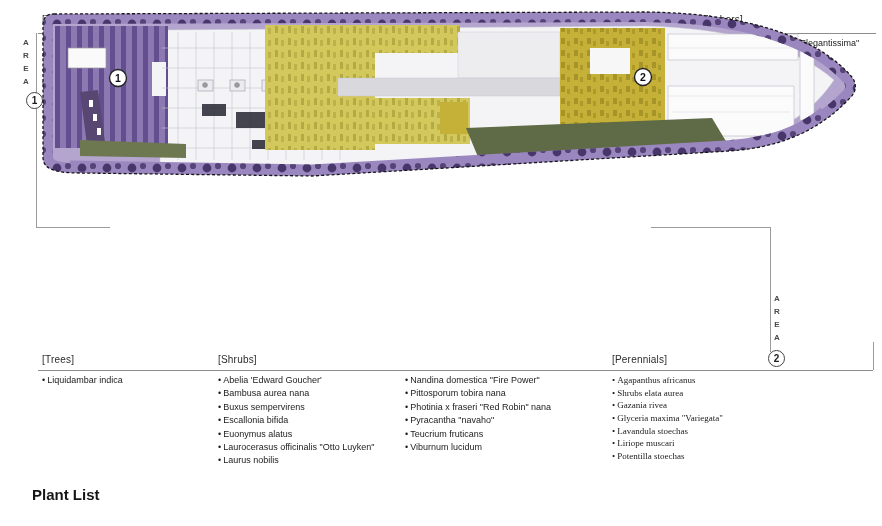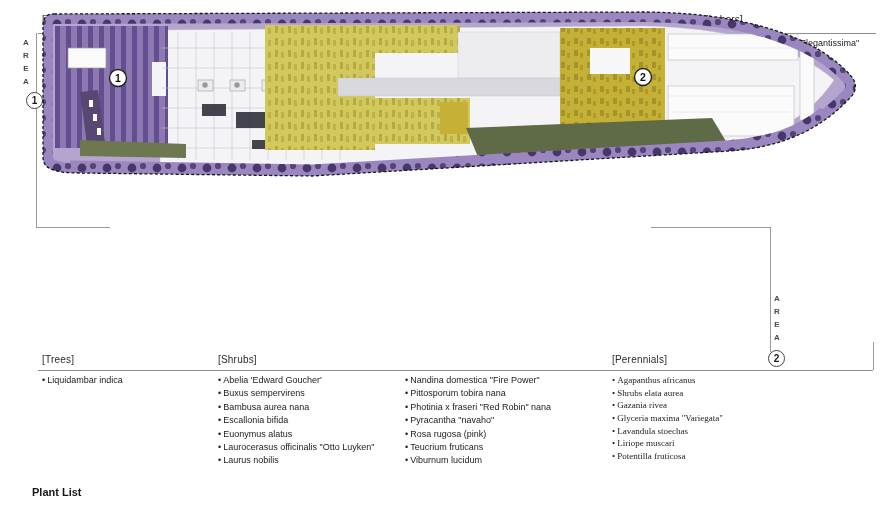--- a/index.html
+++ b/index.html
@@ -11,21 +11,21 @@
   .plant-item{font-size:9px;line-height:13.4px;color:#1b1b1b;white-space:nowrap;}
   .plant-item::before{content:"\2022";margin-right:2px;}
   .tight .plant-item{line-height:12.65px;font-family:Liberation Serif, serif;}
   .hrule{position:absolute;height:1px;background:#8d8d8d;}
   .vrule{position:absolute;width:1px;background:#9a9a9a;}
   .area-letters{position:absolute;width:14px;text-align:center;}
   .area-letter{font-size:8px;line-height:13px;font-weight:bold;color:#4a4a4a;}
   .num-circle{position:absolute;width:15px;height:15px;border:1.3px solid #444;border-radius:50%;
               background:#fff;font-size:10px;font-weight:bold;color:#1a1a1a;text-align:center;line-height:15px;
               box-sizing:content-box;}
-  .footer-title{position:absolute;font-size:11px;font-weight:bold;color:#161616;text-align:center;}
+  .footer-title{position:absolute;font-size:15px;font-weight:bold;color:#161616;text-align:center;}
   .plan-svg{position:absolute;left:0;top:150;}
   
   .f-lav{fill:var(--c-lavender);} .f-bldg{fill:var(--c-building);}
   .f-garden{fill:var(--c-garden);} .f-stripe{fill:var(--c-stripe);}
   .f-road{fill:var(--c-road);} .f-chart{fill:var(--c-chartreuse);}
   .f-chartd{fill:var(--c-chartreuse_dark);} .f-must{fill:var(--c-mustard);}
   .f-mustd{fill:var(--c-mustard_dark);} .f-olive{fill:var(--c-olive);}
   .f-olive2{fill:var(--c-olive2);} .f-blob{fill:var(--c-blob);}
   .f-roof{fill:var(--c-roof);} .f-strip{fill:var(--c-gray_strip);}
   .f-dark{fill:var(--c-dark_detail);}
@@ -228,45 +228,44 @@
     <div class="plist-header">[Trees]</div>
     <div>
         <div class="plant-item">Liquidambar indica</div>
       </div>
   </div>
 
   <div class="plist bottom" style="left:218px;top:354px;width:185px;">
     <div class="plist-header">[Shrubs]</div>
     <div>
         <div class="plant-item">Abelia 'Edward Goucher'</div>
+        <div class="plant-item">Bambusa aurea nana</div>
         <div class="plant-item">Buxus sempervirens</div>
-        <div class="plant-item">Bambusa aurea nana</div>
         <div class="plant-item">Escallonia bifida</div>
         <div class="plant-item">Euonymus alatus</div>
         <div class="plant-item">Laurocerasus officinalis "Otto Luyken"</div>
         <div class="plant-item">Laurus nobilis</div>
       </div>
   </div>
   <div class="plist" style="left:405px;top:374px;width:190px;">
       <div class="plant-item">Nandina domestica "Fire Power"</div>
       <div class="plant-item">Pittosporum tobira nana</div>
       <div class="plant-item">Photinia x fraseri "Red Robin" nana</div>
       <div class="plant-item">Pyracantha "navaho"</div>
-      <div class="plant-item">Rosa rugosa (pink)</div>
       <div class="plant-item">Teucrium fruticans</div>
       <div class="plant-item">Viburnum lucidum</div>
     </div>
 
   <div class="plist bottom" style="left:612px;top:354px;width:150px;">
     <div class="plist-header">[Perennials]</div>
     <div class="tight">
         <div class="plant-item">Agapanthus africanus</div>
         <div class="plant-item">Shrubs elata aurea</div>
         <div class="plant-item">Gazania rivea</div>
         <div class="plant-item">Glyceria maxima "Variegata"</div>
         <div class="plant-item">Lavandula stoechas</div>
         <div class="plant-item">Liriope muscari</div>
-        <div class="plant-item">Potentilla fruticosa</div>
+        <div class="plant-item">Potentilla stoechas</div>
       </div>
   </div>
 
   <div class="footer-title" style="left:32px;top:486px;">Plant List</div>
 </div>
 
 </body></html>

